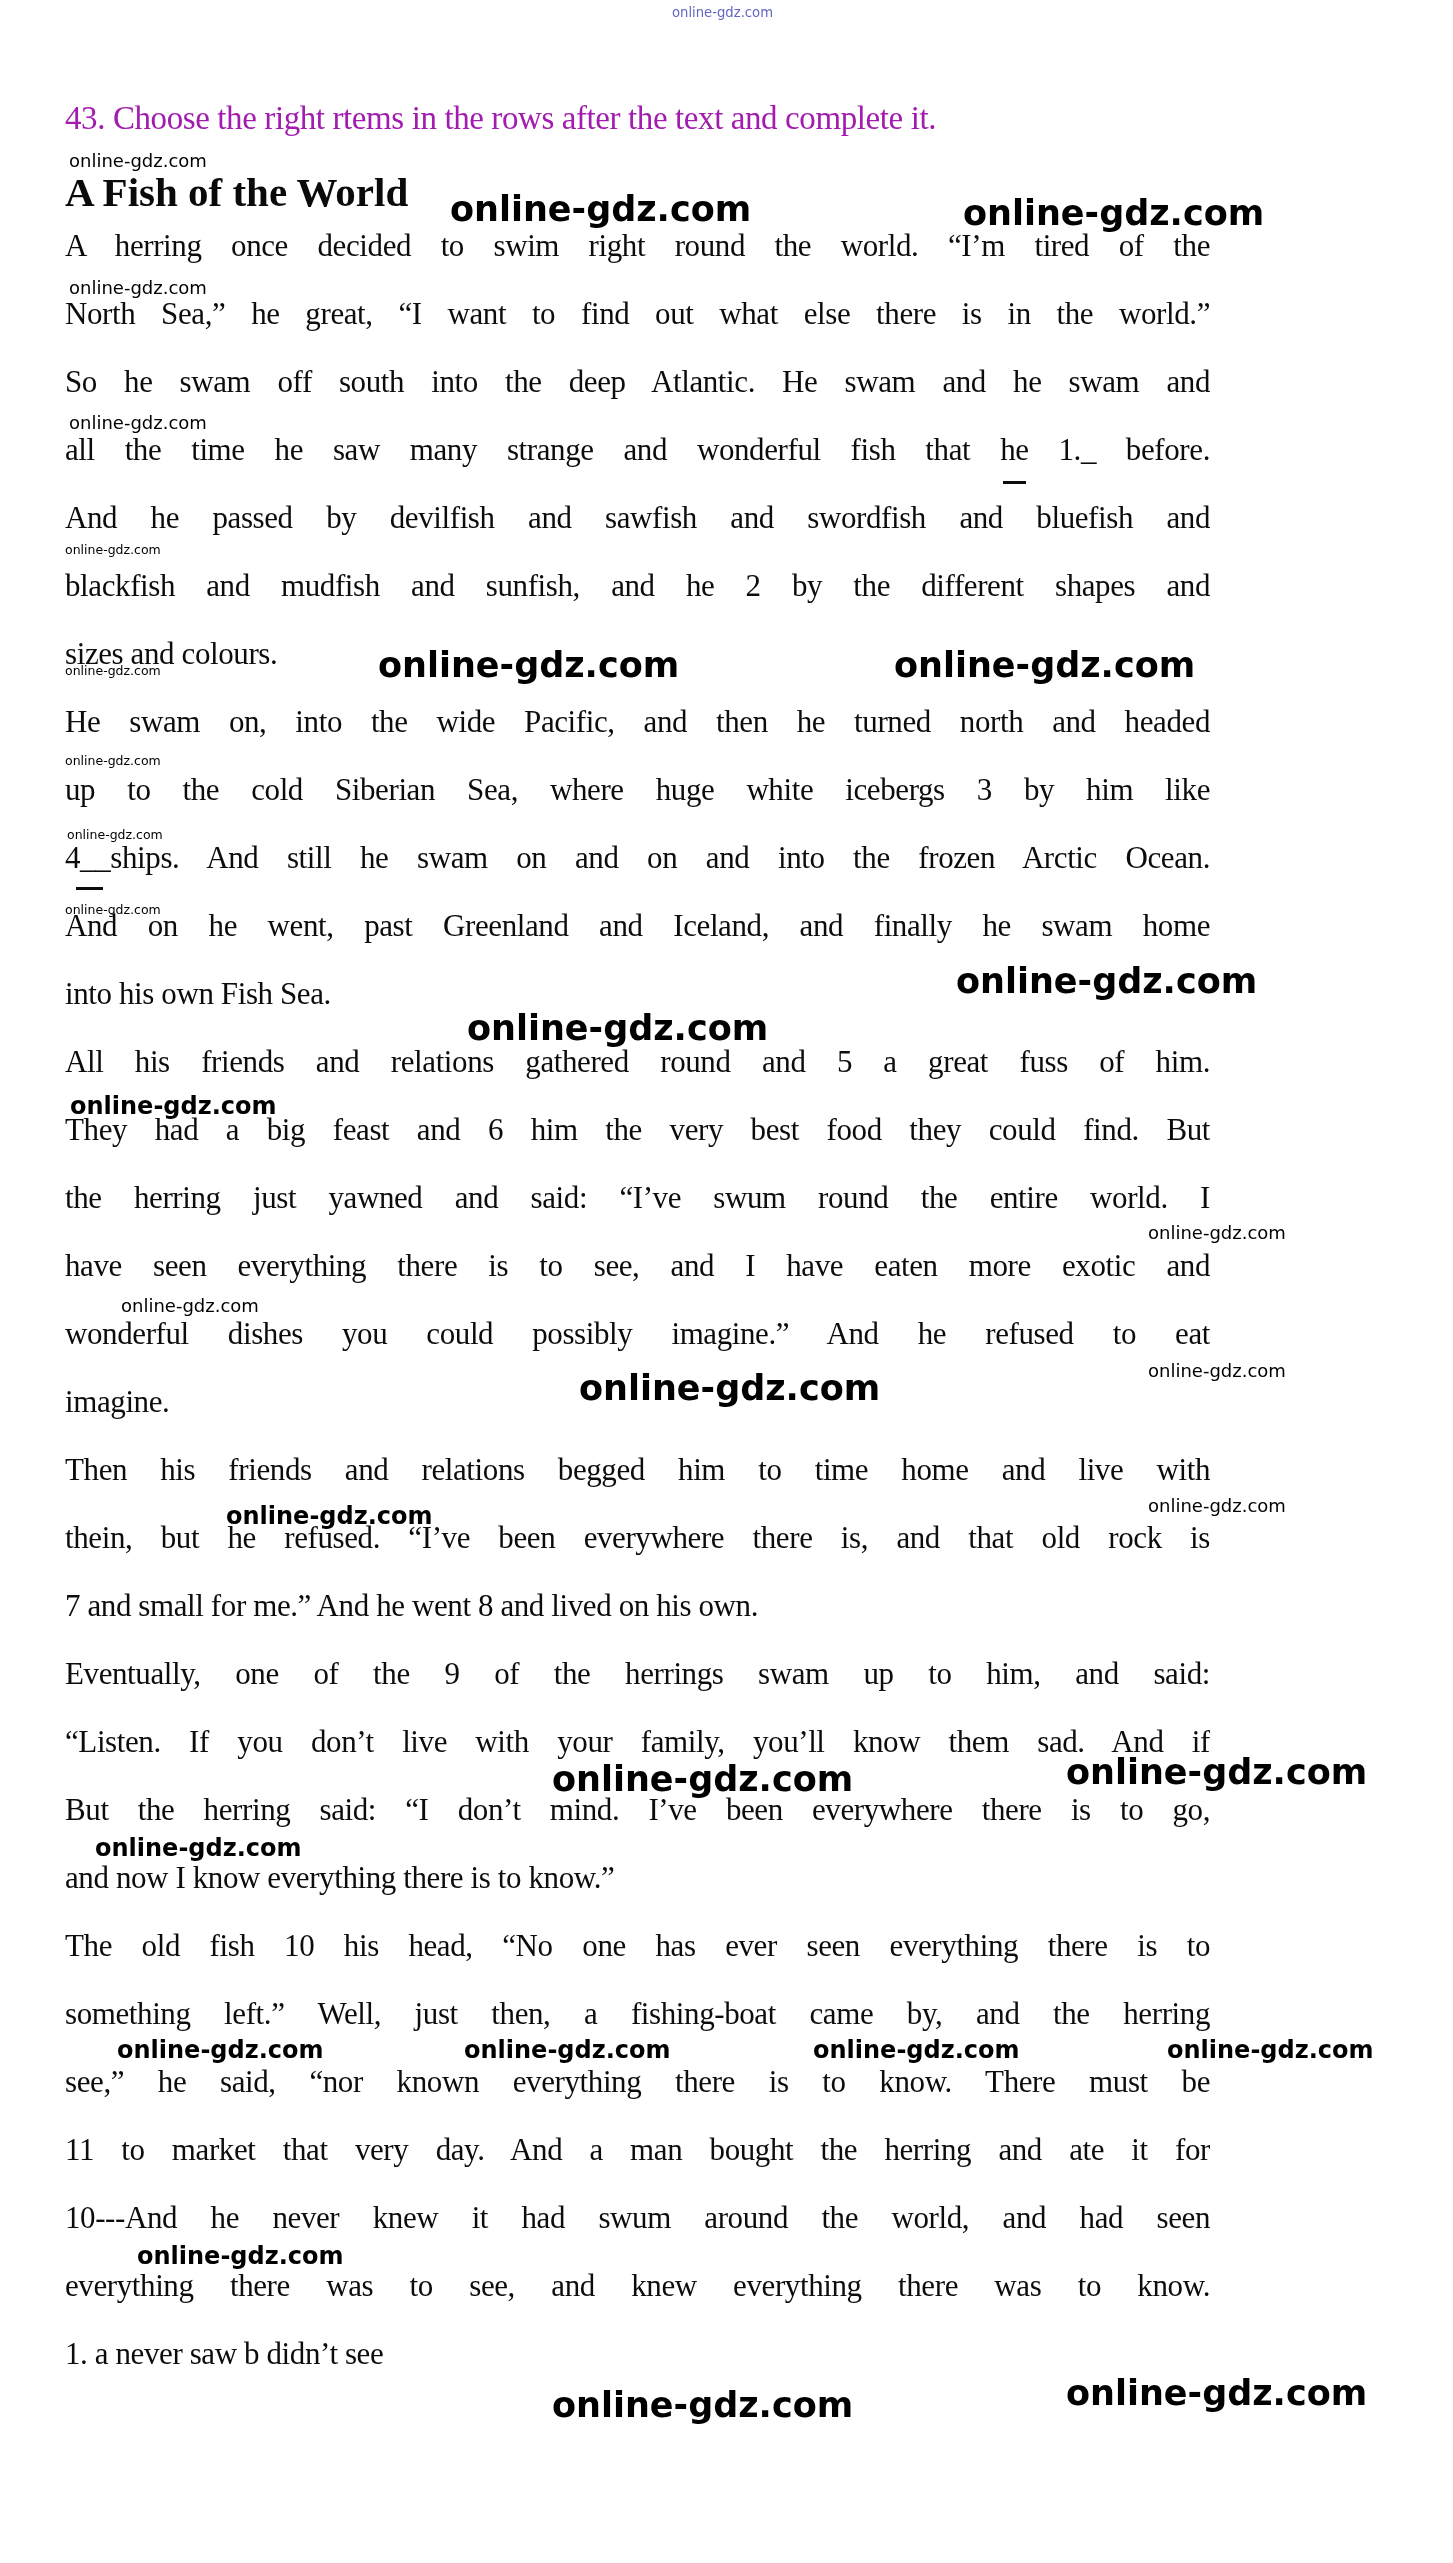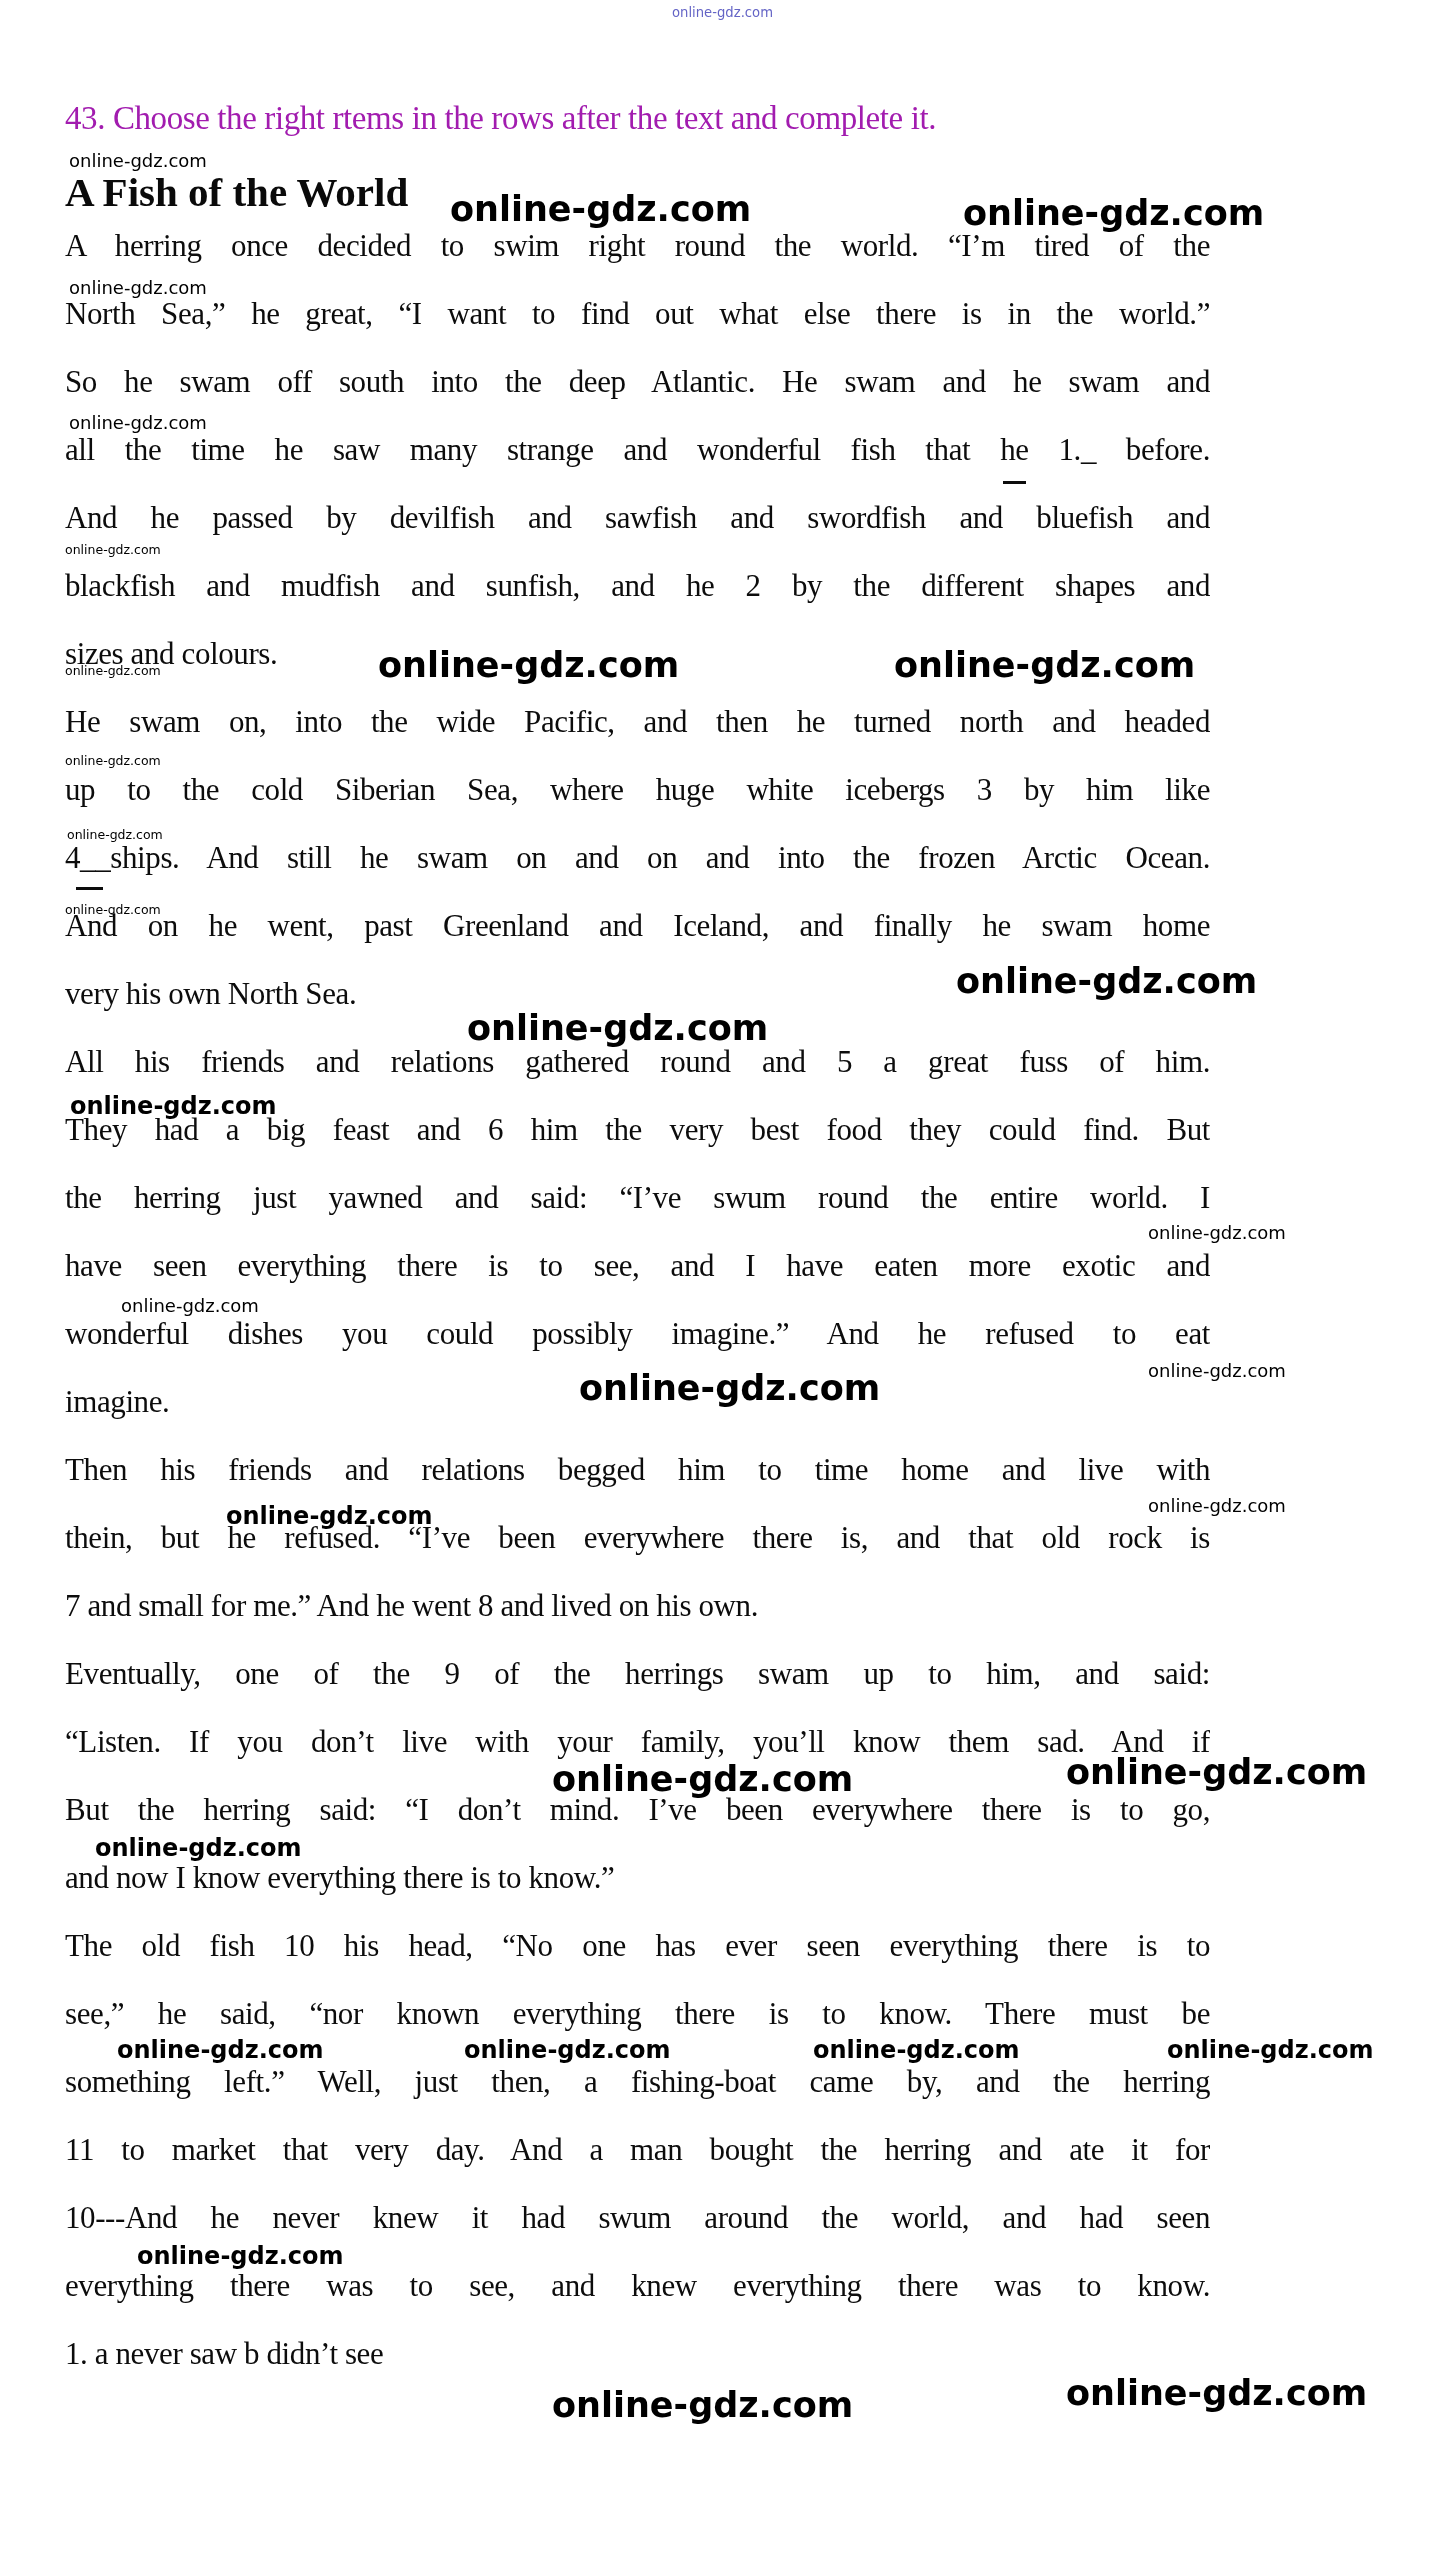--- a/index.html
+++ b/index.html
@@ -70,37 +70,37 @@
       <div class="line fill">North Sea,” he great, “I want to find out what else there is in the world.”</div>
       <div class="line fill">So he swam off south into the deep Atlantic. He swam and he swam and</div>
       <div class="line fill">all the time he saw many strange and wonderful fish that he 1._ before.</div>
       <div class="line fill">And he passed by devilfish and sawfish and swordfish and bluefish and</div>
       <div class="line fill">blackfish and mudfish and sunfish, and he 2 by the different shapes and</div>
       <div class="line">sizes and colours.</div>
       <div class="line fill">He swam on, into the wide Pacific, and then he turned north and headed</div>
       <div class="line fill">up to the cold Siberian Sea, where huge white icebergs 3 by him like</div>
       <div class="line fill">4__ships. And still he swam on and on and into the frozen Arctic Ocean.</div>
       <div class="line fill">And on he went, past Greenland and Iceland, and finally he swam home</div>
-      <div class="line">very his own North Sea.</div>
+      <div class="line">into his own Fish Sea.</div>
       <div class="line fill">All his friends and relations gathered round and 5 a great fuss of him.</div>
       <div class="line fill">They had a big feast and 6 him the very best food they could find. But</div>
       <div class="line fill">the herring just yawned and said: “I’ve swum round the entire world. I</div>
       <div class="line fill">have seen everything there is to see, and I have eaten more exotic and</div>
       <div class="line fill">wonderful dishes you could possibly imagine.” And he refused to eat</div>
       <div class="line">imagine.</div>
       <div class="line fill">Then his friends and relations begged him to time home and live with</div>
       <div class="line fill">thein, but he refused. “I’ve been everywhere there is, and that old rock is</div>
       <div class="line">7 and small for me.” And he went 8 and lived on his own.</div>
       <div class="line fill">Eventually, one of the 9 of the herrings swam up to him, and said:</div>
       <div class="line fill">“Listen. If you don’t live with your family, you’ll know them sad. And if</div>
       <div class="line fill">But the herring said: “I don’t mind. I’ve been everywhere there is to go,</div>
       <div class="line">and now I know everything there is to know.”</div>
       <div class="line fill">The old fish 10 his head, “No one has ever seen everything there is to</div>
+      <div class="line fill">something left.” Well, just then, a fishing-boat came by, and the herring</div>
       <div class="line fill">see,” he said, “nor known everything there is to know. There must be</div>
-      <div class="line fill">something left.” Well, just then, a fishing-boat came by, and the herring</div>
       <div class="line fill">11 to market that very day. And a man bought the herring and ate it for</div>
       <div class="line fill">10---And he never knew it had swum around the world, and had seen</div>
       <div class="line fill">everything there was to see, and knew everything there was to know.</div>
       <div class="line">1. a never saw b didn’t see</div>
     </div>
   <div id="watermark-layer">
       <span class="wm wm-top" style="left: 672px; top: 4.7px;">online-gdz.com</span>
       <span class="wm wm-small" style="left: 69px; top: 150px;">online-gdz.com</span>
       <span class="wm wm-large" style="left: 450px; top: 189px;">online-gdz.com</span>
       <span class="wm wm-large" style="left: 963px; top: 193px;">online-gdz.com</span>

